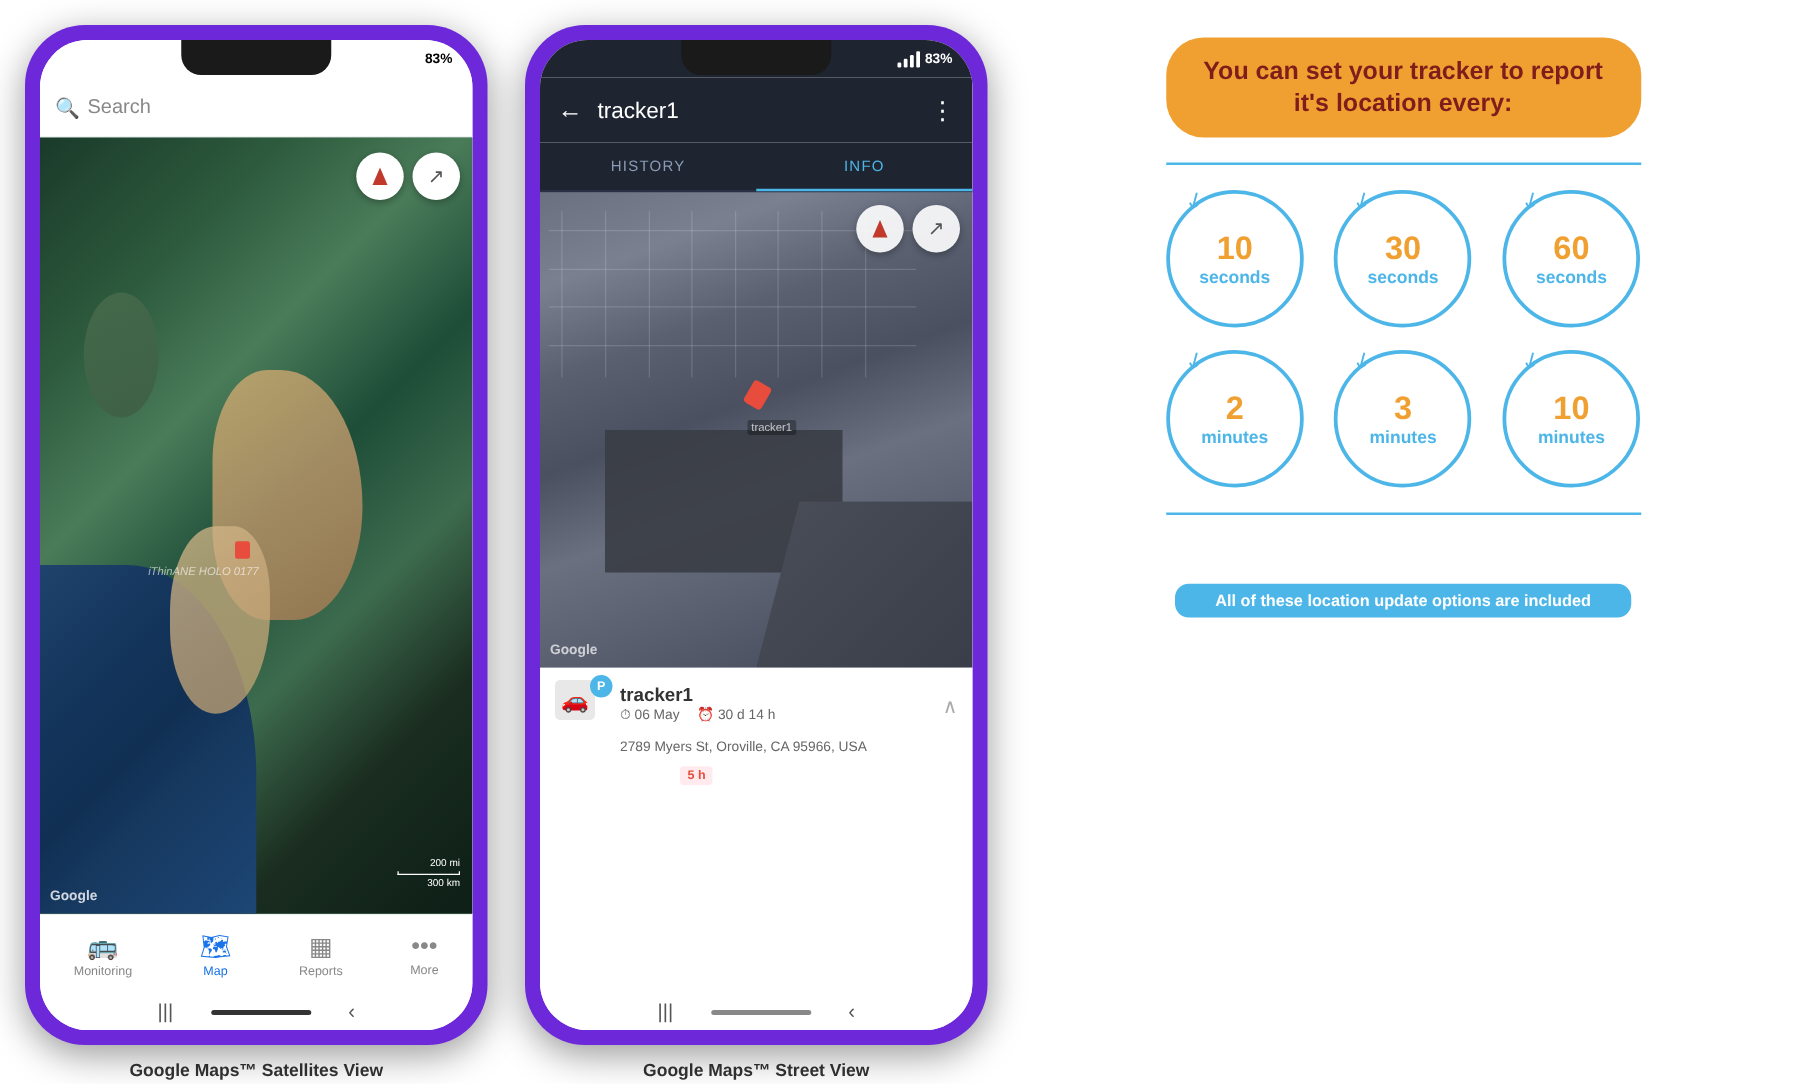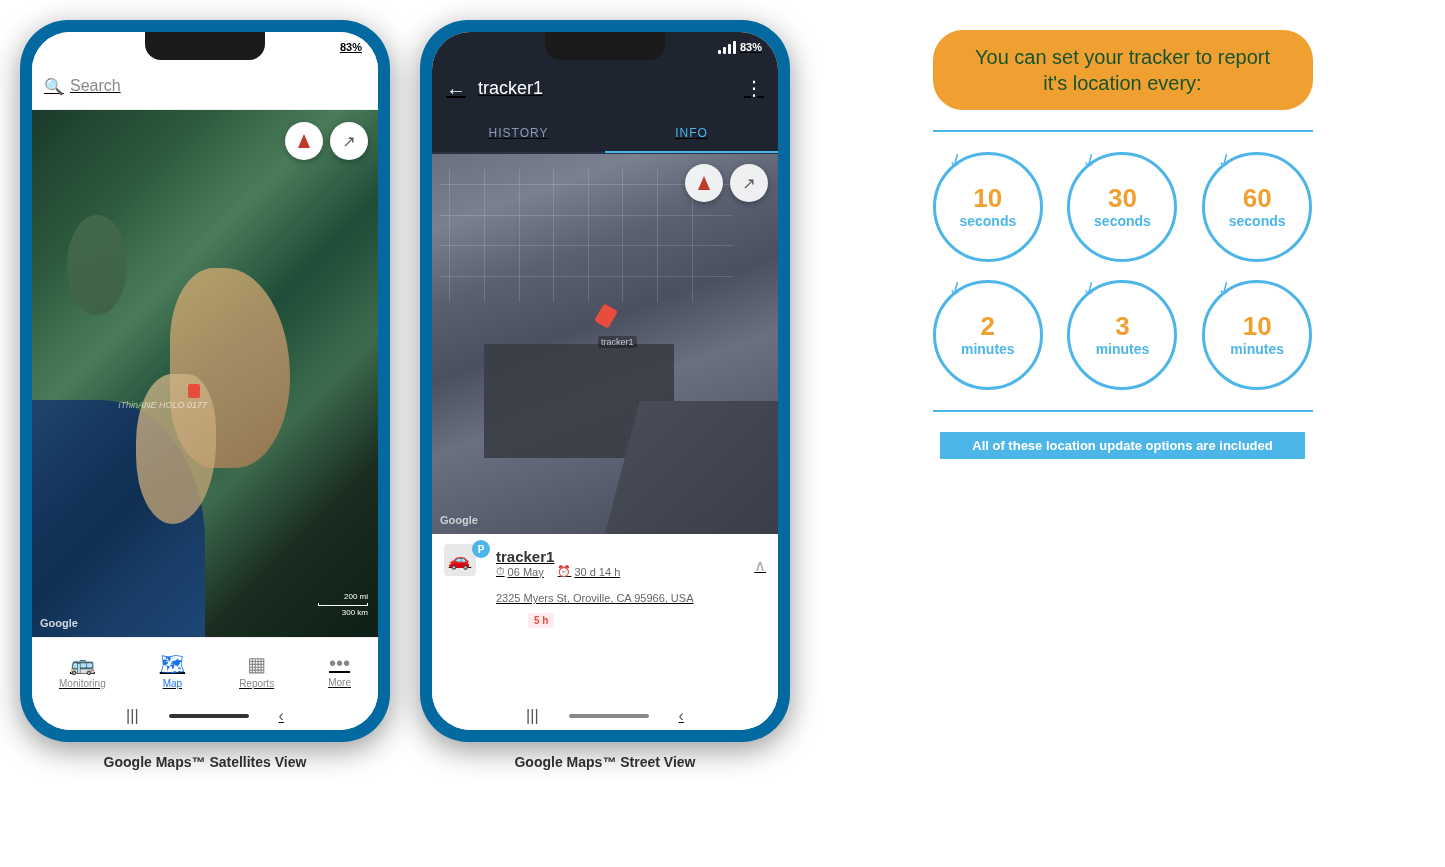--- a/index.html
+++ b/index.html
@@ -25,27 +25,26 @@
     }
 
     .phone-wrapper {
       display: flex;
       flex-direction: column;
       align-items: center;
     }
 
     .phone-frame {
       width: 370px;
-      height: 722px;
-      background: #0369a1;
+      height: 816px;
+      background: #6d28d9;
       border-radius: 48px;
       padding: 12px;
       box-shadow: 0 8px 30px rgba(0,0,0,0.4);
       position: relative;
-      text-decoration: underline;
     }
 
     .phone-notch {
       position: absolute;
       top: 12px;
       left: 50%;
       transform: translateX(-50%);
       width: 120px;
       height: 28px;
       background: #1a1a1a;
@@ -552,21 +551,21 @@
     }
 
     .time-badge {
       display: inline-block;
       background: #ffebee;
       color: #e74c3c;
       font-size: 10px;
       font-weight: bold;
       padding: 2px 6px;
       border-radius: 3px;
-      margin-left: 32px;
+      margin-left: 48px;
     }
 
     .expand-arrow {
       margin-left: auto;
       color: #aaa;
       font-size: 16px;
     }
 
     .phone2-home-indicator {
       height: 28px;
@@ -597,23 +596,23 @@
 
     .headline-box {
       background: #f0a030;
       border-radius: 30px;
       padding: 14px 30px;
       text-align: center;
       max-width: 380px;
     }
 
     .headline-text {
-      color: #14532d;
+      color: #7f1d1d;
       font-size: 20px;
-      font-weight: normal;
+      font-weight: bold;
       line-height: 1.3;
     }
 
     .teal-divider {
       width: 380px;
       height: 2px;
       background: #4db6e8;
     }
 
     .circles-grid {
@@ -657,22 +656,23 @@
       font-size: 18px;
       transform: rotate(-30deg);
     }
 
     .included-badge {
       background: #4db6e8;
       color: white;
       font-size: 13px;
       font-weight: bold;
       padding: 6px 32px;
-      border-radius: 1px;
+      border-radius: 11px;
       text-align: center;
+      margin-top: 35px;
     }
 
     .unlimited-text {
       text-align: center;
       color: #4db6e8;
       font-size: 28px;
       font-weight: bold;
       line-height: 1.3;
     }
 
@@ -855,21 +855,21 @@
                   <span>06 May</span>
                 </div>
                 <div class="meta-item">
                   <span>⏰</span>
                   <span>30 d 14 h</span>
                 </div>
               </div>
             </div>
             <span class="expand-arrow">∧</span>
           </div>
-          <div class="tracker-address">2325 Myers St, Oroville, CA 95966, USA</div>
+          <div class="tracker-address">2789 Myers St, Oroville, CA 95966, USA</div>
           <div style="margin-top:6px;margin-left:52px;">
             <span class="time-badge">5 h</span>
           </div>
         </div>
 
         <div class="phone2-home-indicator">
           <div style="display:flex;gap:30px;align-items:center;">
             <span style="font-size:16px;color:#555">|||</span>
             <div class="home-bar" style="background:#888;"></div>
             <span style="font-size:16px;color:#555">‹</span>

